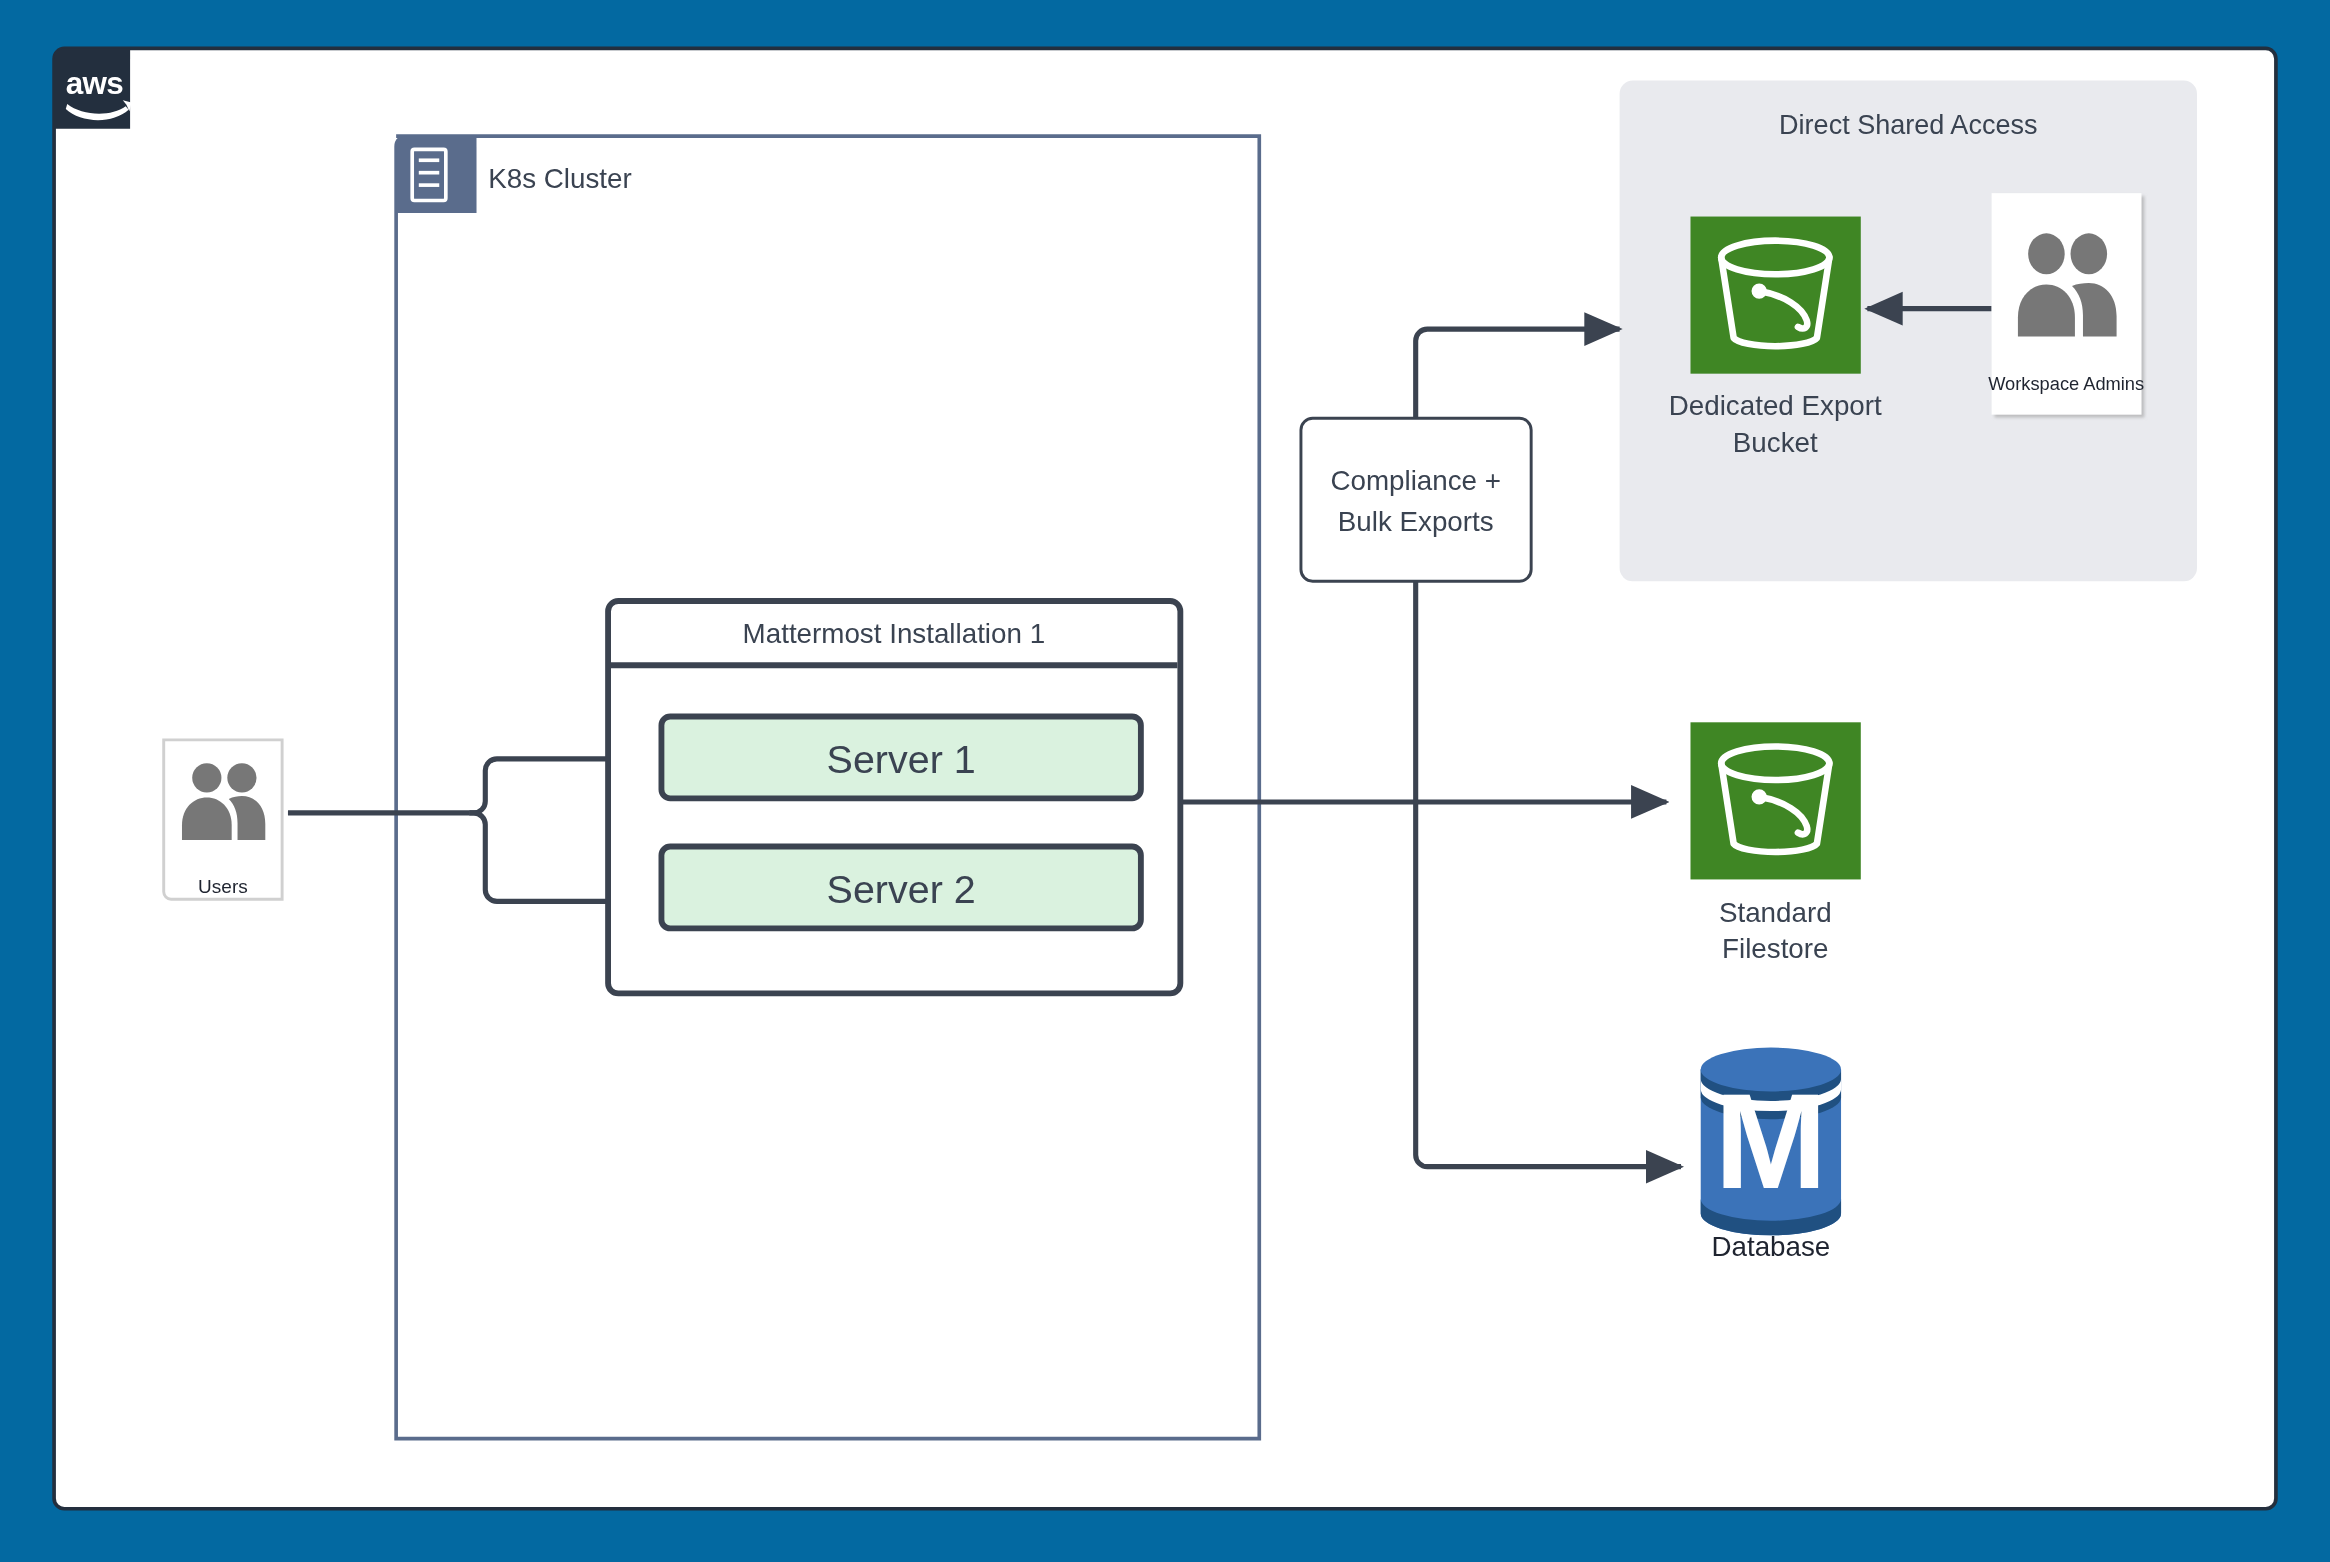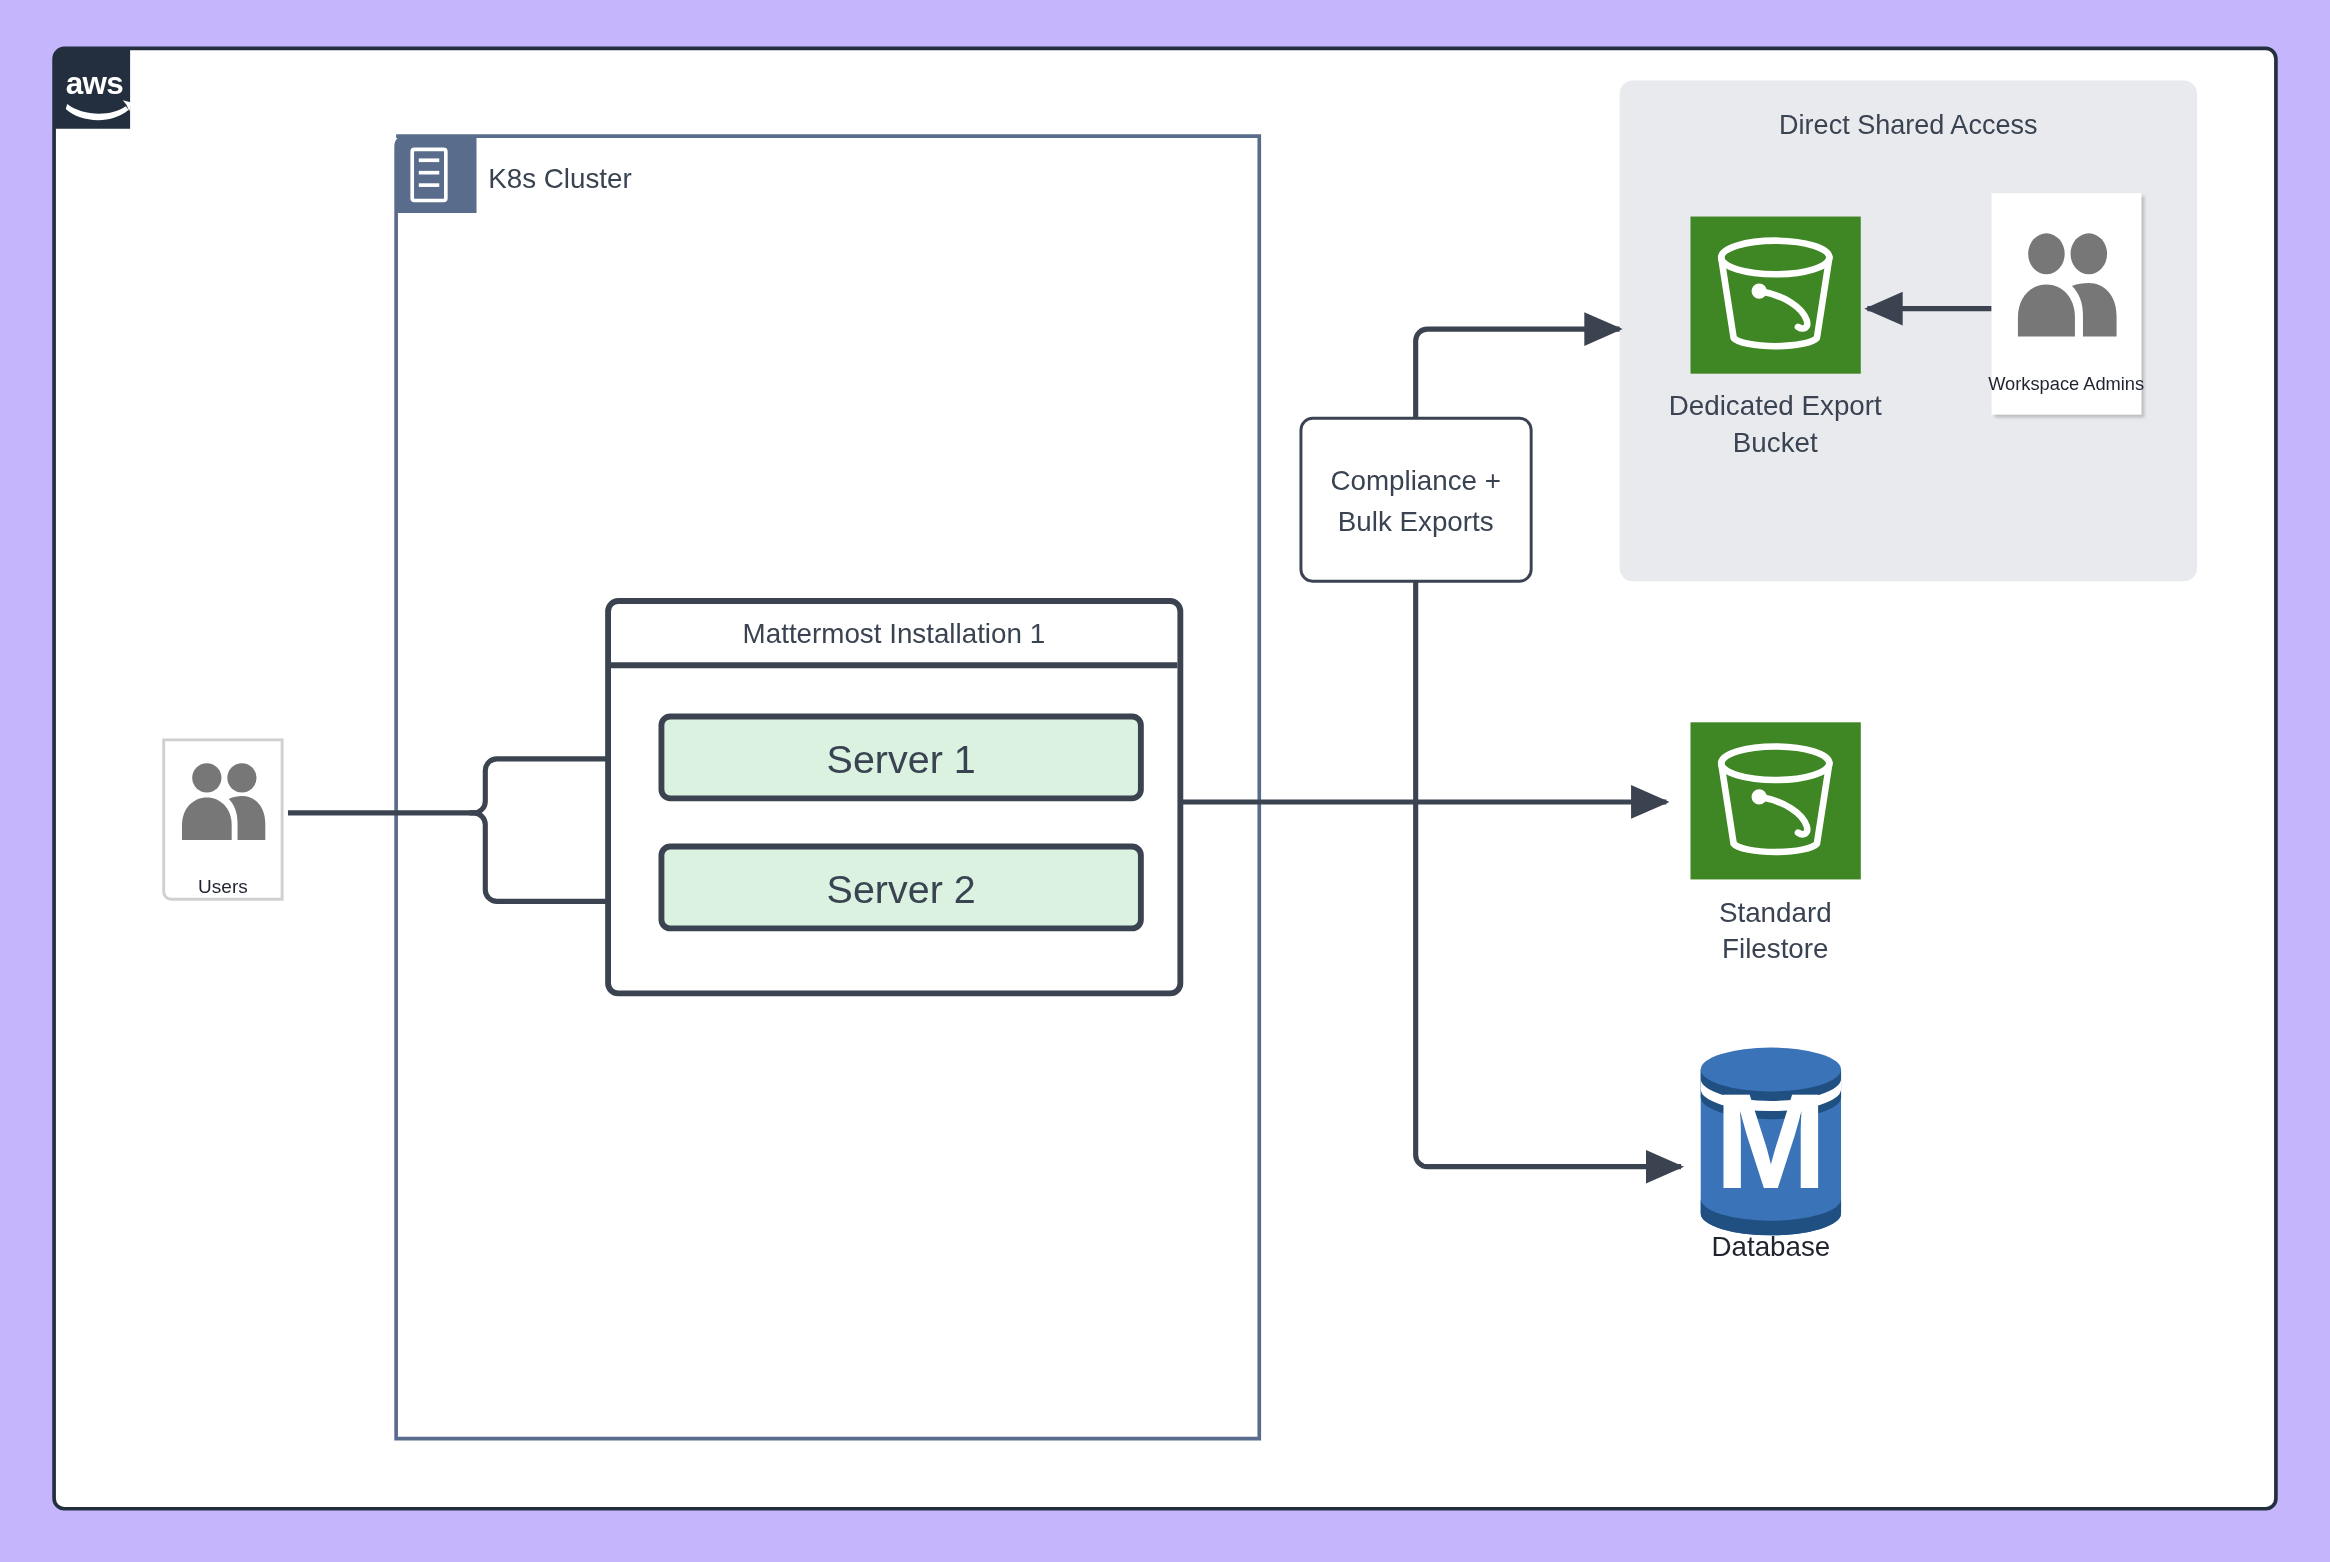--- a/index.html
+++ b/index.html
@@ -10,21 +10,21 @@
   body {
     width: 2330px;
     height: 1563px;
     font-family: "Liberation Sans", sans-serif;
     overflow: hidden;
   }
   #diagram-root {
     position: relative;
     width: 2330px;
     height: 1563px;
-    background: #c4b5fd;
+    background: #0369a1;
   }
   svg#diagram-svg {
     position: absolute;
     top: 0;
     left: 0;
     width: 2330px;
     height: 1563px;
     display: block;
   }
   .lbl {

